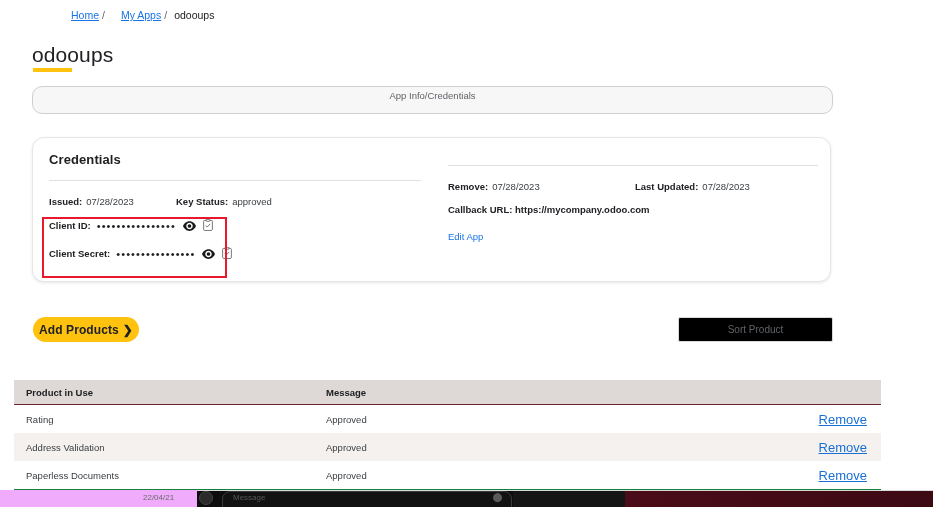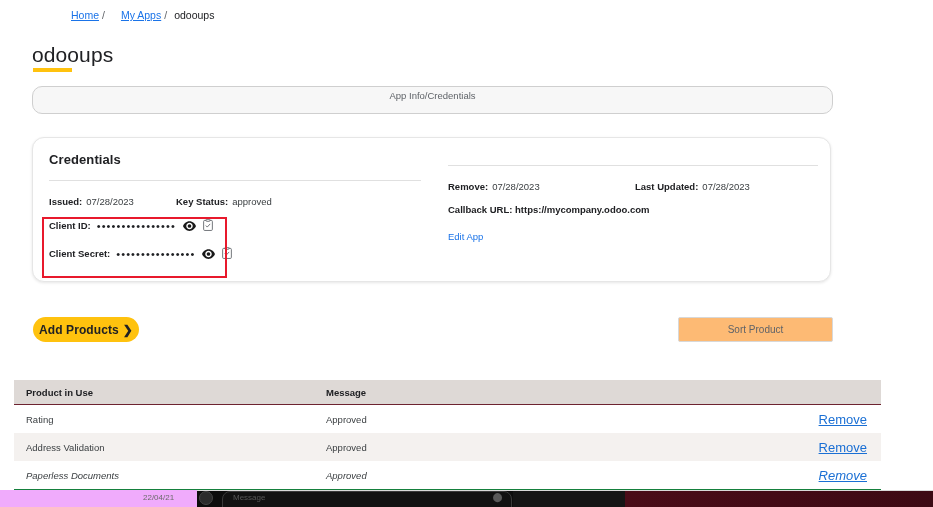--- a/index.html
+++ b/index.html
@@ -206,21 +206,21 @@
     padding: 0;
   }
   .btn-add .chev { margin-left: 4px; font-weight: bold; }
 
   .btn-sort {
     position: absolute;
     left: 678px;
     top: 317px;
     width: 155px;
     height: 25px;
-    background: #fdba74;
+    background: #000000;
     border: 1px solid #d8d8d8;
     border-radius: 2px;
     font-family: "Liberation Sans", sans-serif;
     font-size: 10px;
     color: #5f6368;
     cursor: pointer;
     padding: 0;
   }
 
   
@@ -244,21 +244,21 @@
     font-size: 9.5px;
   }
   .ptable td {
     height: 28px;
     padding: 0 0 0 12px;
     color: #3c4043;
     border: none;
   }
   .ptable tbody tr:nth-child(odd)  { background: #ffffff; }
   .ptable tbody tr:nth-child(even) { background: #f4f1ef; }
-  .ptable tbody tr:last-child td { border-bottom: 1px solid #15803d; font-style: italic; }
+  .ptable tbody tr:last-child td { border-bottom: 1px solid #15803d; }
   .col-product { width: 300px; }
   .col-status  { width: 455px; }
   .col-action  { width: 112px; }
   .ptable td.action { text-align: right; padding-right: 14px; }
   .remove-link {
     color: #1a6fd4;
     text-decoration: underline;
     cursor: pointer;
     font-size: 13px;
     padding-left: 15px;

